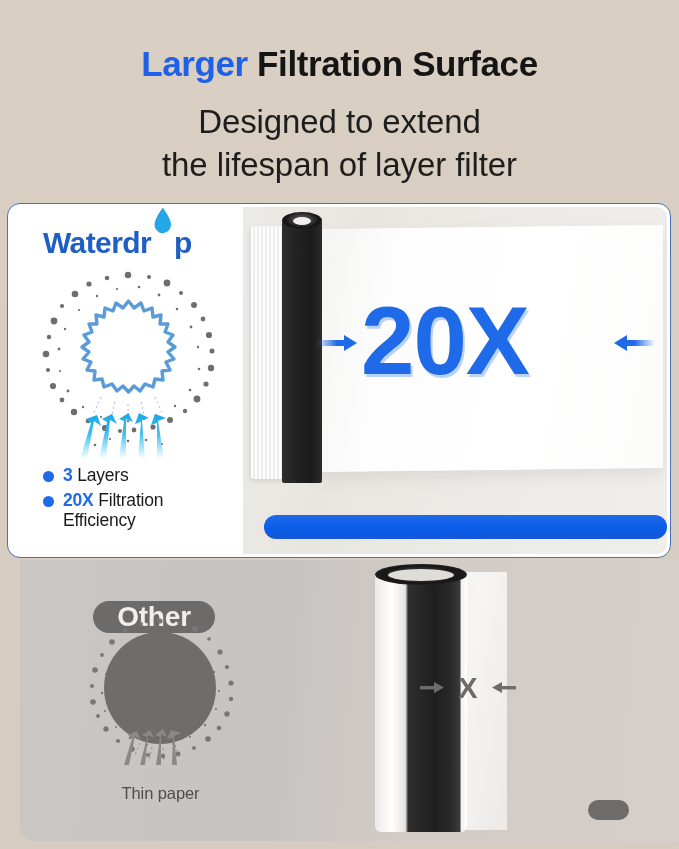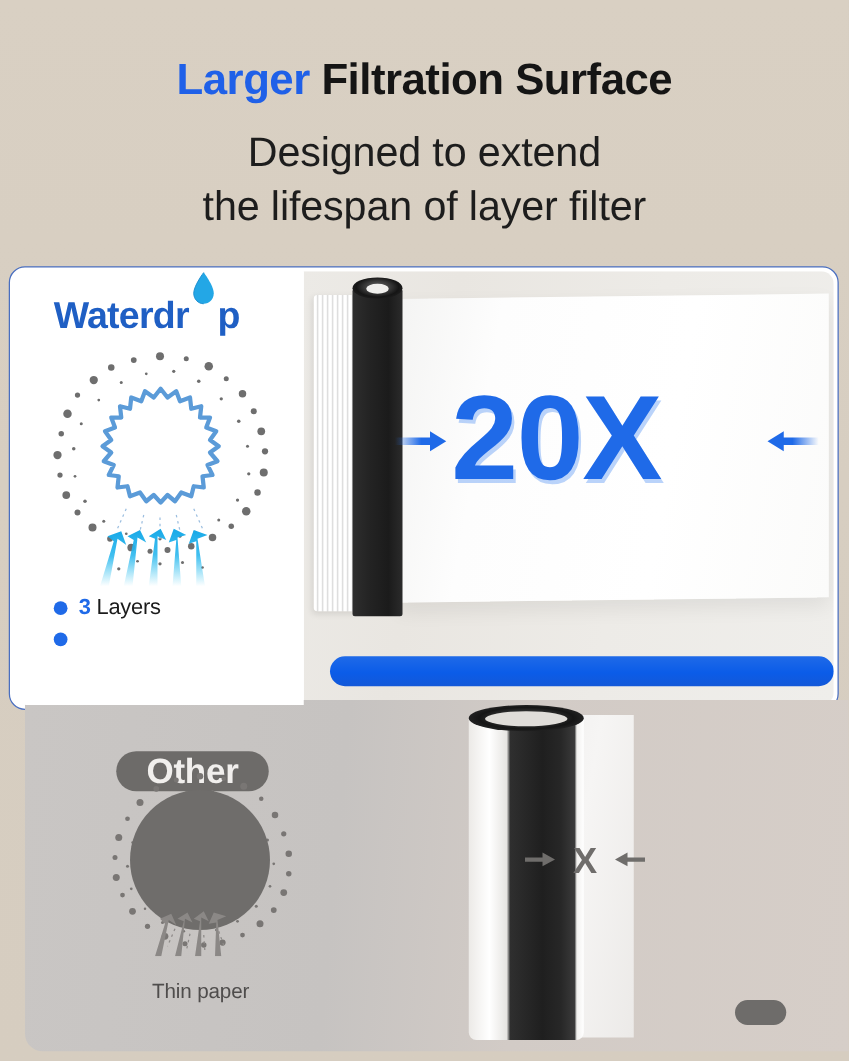--- a/index.html
+++ b/index.html
@@ -24,21 +24,21 @@
   }
   .title .hl{color:#1f60e8;}
   .subtitle{
     margin:0;padding-top:17px;
     font-size:33px;line-height:1.32;font-weight:400;color:#1d1d1d;
     letter-spacing:-0.1px;
   }
 
   
   .card{
-    position:absolute;left:7px;top:213px;width:664px;height:355px;
+    position:absolute;left:7px;top:203px;width:664px;height:355px;
     border:1.6px solid #4a6fc0;border-radius:13px;
     background:#ffffff;
     box-sizing:border-box;
     overflow:hidden;
   }
   .card-inner{position:absolute;inset:3px;border-radius:10px;background:#fff;overflow:hidden;}
 
   
   .brand-panel{
     position:absolute;left:0;top:0;width:232px;height:100%;
@@ -262,20 +262,21 @@
           </svg>
         </div>
 
         <div class="bullets">
           <div class="bullet">
             <span class="dot"></span>
             <span class="btext"><span class="num">3</span><span> Layers</span></span>
           </div>
           <div class="bullet">
             <span class="dot"></span>
+            <span class="btext"><span class="num">20X</span><span> Filtration Efficiency</span></span>
           </div>
         </div>
       </div>
 
       <div class="photo">
         <div class="sheet"></div>
 
         <div class="roll">
           <div class="pleats"></div>
           <div class="core"></div>

